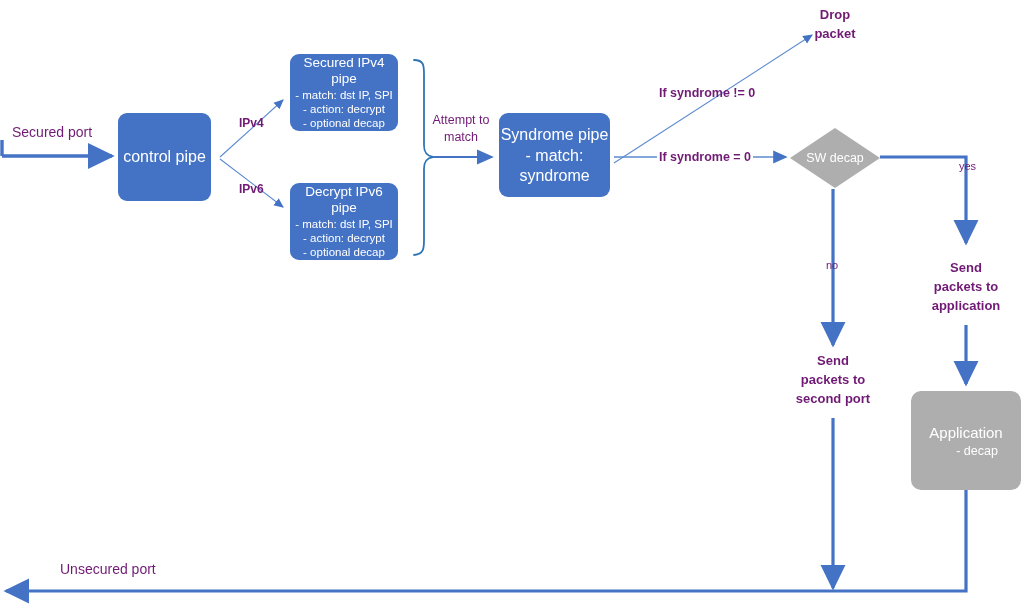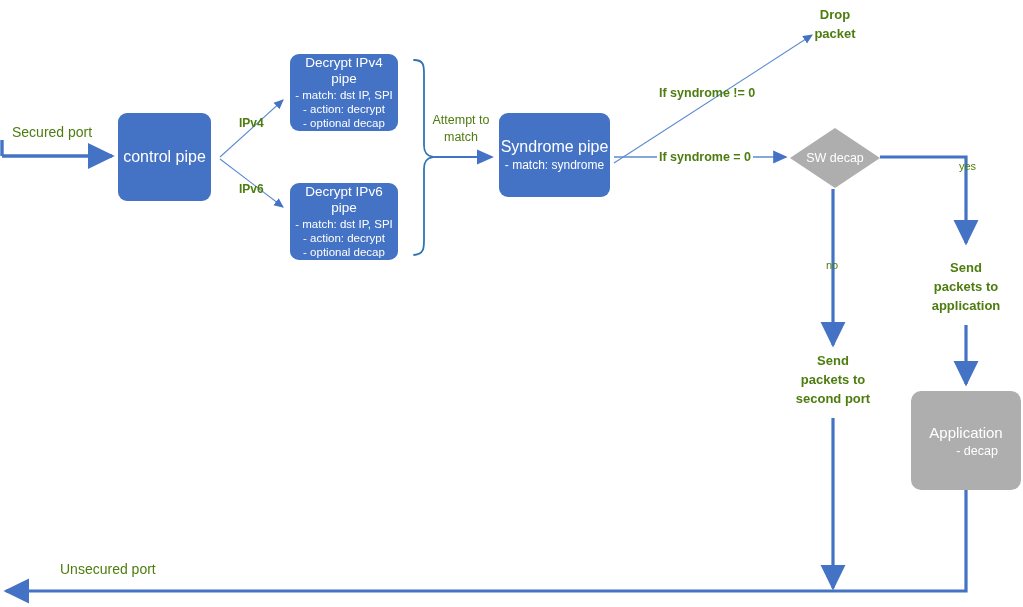--- a/index.html
+++ b/index.html
@@ -29,21 +29,21 @@
     background:#AEAEAE;border-radius:10px;color:#ffffff;
   }
   .app-title{font-size:15px;}
   .app-line{font-size:12.5px;}
 
   .diamond-wrap{position:absolute;}
   .diamond-label{position:absolute;left:0;top:0;width:100%;height:100%;
     display:flex;align-items:center;justify-content:center;
     color:#ffffff;font-size:12.5px;}
 
-  .txt{position:absolute;color:#4d7c0f;white-space:pre;}
+  .txt{position:absolute;color:#701a75;white-space:pre;}
   .txt-plain{font-size:14px;}
   .txt-bold{font-weight:bold;font-size:13px;line-height:1.45;text-align:center;}
   .txt-small-bold{font-weight:bold;font-size:12px;}
   .txt-tiny{font-size:11px;}
   .txt-cond{font-weight:bold;font-size:12.5px;}
   .txt-attempt{font-size:12.5px;text-align:center;line-height:1.35;}
 </style>
 </head>
 <body>
 
@@ -116,36 +116,36 @@
     <g>
       <path d="M833,418 L833,588" stroke="#4472C4" stroke-width="3.2" fill="none" marker-end="url(#ahThick)"></path>
     </g>
   </svg>
 
   <div class="node pipe-box" style="left:118px;top:113px;width:93px;height:88px;">
     <div class="big-title">control pipe</div>
   </div>
 
   <div class="node pipe-box" style="left:290px;top:54px;width:108px;height:77px;padding:4px 2px;">
-    <div class="pipe-title">Decrypt IPv4 pipe</div>
+    <div class="pipe-title">Secured IPv4 pipe</div>
     <div class="pipe-line">- match: dst IP, SPI</div>
     <div class="pipe-line">- action: decrypt</div>
     <div class="pipe-line">- optional decap</div>
   </div>
 
   <div class="node pipe-box" style="left:290px;top:183px;width:108px;height:77px;padding:4px 2px;">
     <div class="pipe-title">Decrypt IPv6 pipe</div>
     <div class="pipe-line">- match: dst IP, SPI</div>
     <div class="pipe-line">- action: decrypt</div>
     <div class="pipe-line">- optional decap</div>
   </div>
 
   <div class="node pipe-box" style="left:499px;top:113px;width:111px;height:84px;">
     <div class="big-title">Syndrome pipe</div>
-    <div class="pipe-line" style="font-size:12px;margin-top:2px;">- match: syndrome</div>
+    <div class="pipe-line" style="font-size:16px;margin-top:2px;">- match: syndrome</div>
   </div>
 
   <div class="diamond-wrap" style="left:789px;top:127px;width:92px;height:62px;">
     <svg width="92" height="62" viewBox="0 0 92 62" style="display:block;">
       <polygon points="46,1 91,31 46,61 1,31" fill="#AEAEAE"></polygon>
     </svg>
     <div class="diamond-label">SW decap</div>
   </div>
 
   <div class="node app-box" style="left:911px;top:391px;width:110px;height:99px;">

